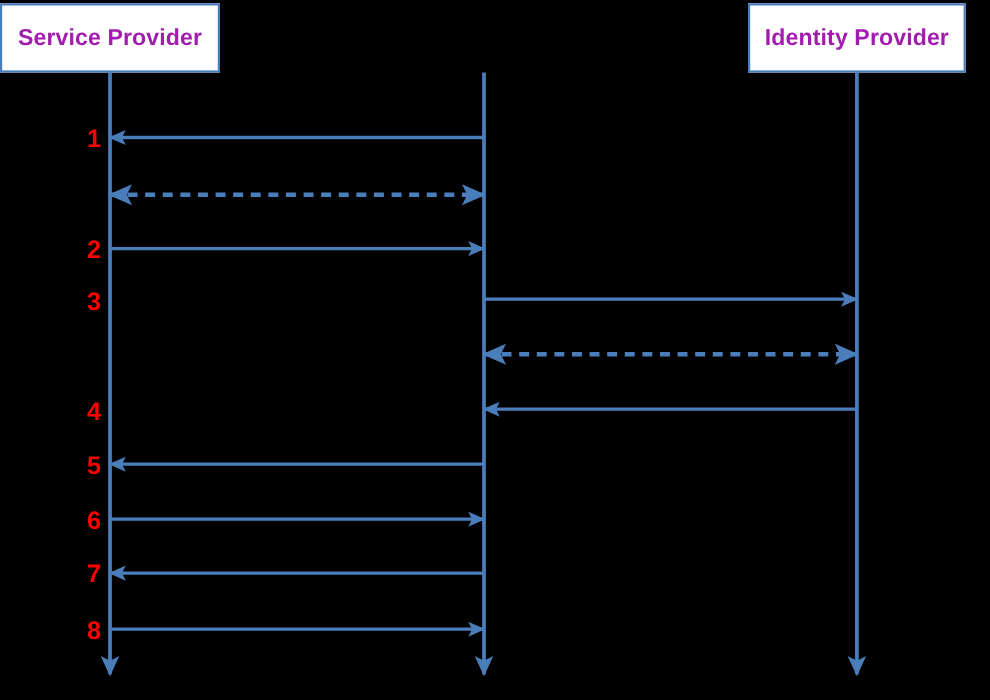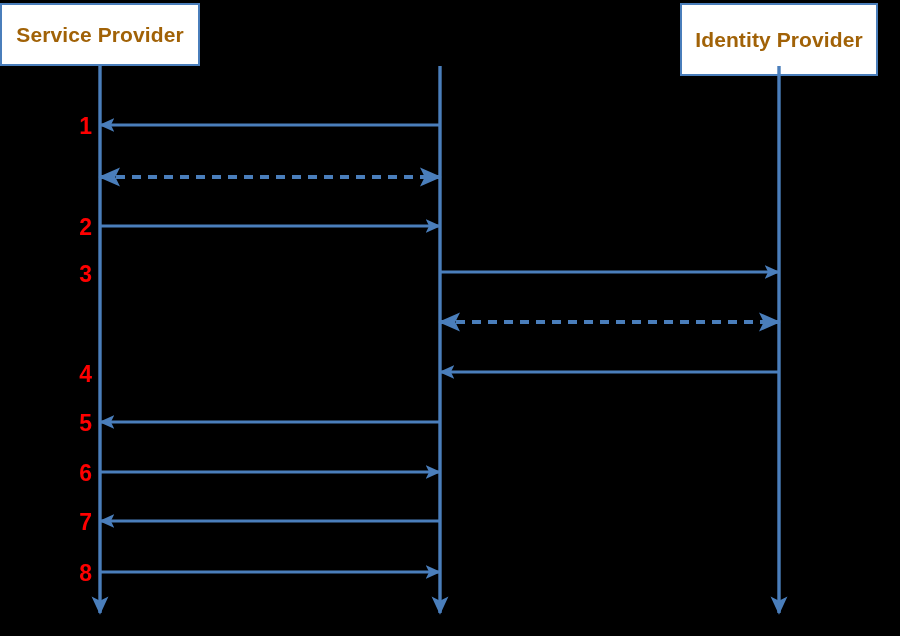--- a/index.html
+++ b/index.html
@@ -20,21 +20,21 @@
   .actor-box {
     position: absolute;
     box-sizing: border-box;
     background: #ffffff;
     border: 2px solid #4a7ebb;
     display: flex;
     align-items: center;
     justify-content: center;
   }
   .actor-label {
-    color: #a16207;
+    color: #a21caf;
     font-weight: bold;
     font-size: 21px;
     font-family: "Liberation Sans", sans-serif;
     letter-spacing: 0.1px;
     white-space: nowrap;
   }
   .seq-num {
     position: absolute;
     color: #ff0000;
     font-weight: bold;
@@ -56,21 +56,21 @@
 </head>
 <body>
 
 <div id="canvas">
 
   <div class="actor-box" id="box-service-provider" style="left: 0px; top: 3px; width: 200px; height: 63px; border-color: rgb(74, 126, 187); background: rgb(255, 255, 255);">
     <span class="actor-label">Service Provider</span>
   </div>
 
 
-  <div class="actor-box" id="box-identity-provider" style="left: 680px; top: 3px; width: 198px; height: 73px; border-color: rgb(74, 126, 187); background: rgb(255, 255, 255);">
+  <div class="actor-box" id="box-identity-provider" style="left: 680px; top: 3px; width: 198px; height: 63px; border-color: rgb(74, 126, 187); background: rgb(255, 255, 255);">
     <span class="actor-label">Identity Provider</span>
   </div>
 
   <svg class="overlay" id="diagram-svg" viewBox="0 0 900 636" xmlns="http://www.w3.org/2000/svg">
     <defs>
       <marker id="arrow-right" viewBox="0 0 10 10" refX="9.2" refY="5" markerWidth="5.2" markerHeight="5.2" orient="auto-start-reverse">
         <path d="M 0 0.6 L 10 5 L 0 9.4 L 2.2 5 Z" fill="#4a7ebb"></path>
       </marker>
       <marker id="arrow-left" viewBox="0 0 10 10" refX="9.2" refY="5" markerWidth="5.2" markerHeight="5.2" orient="auto-start-reverse">
         <path d="M 0 0.6 L 10 5 L 0 9.4 L 2.2 5 Z" fill="#4a7ebb"></path>

